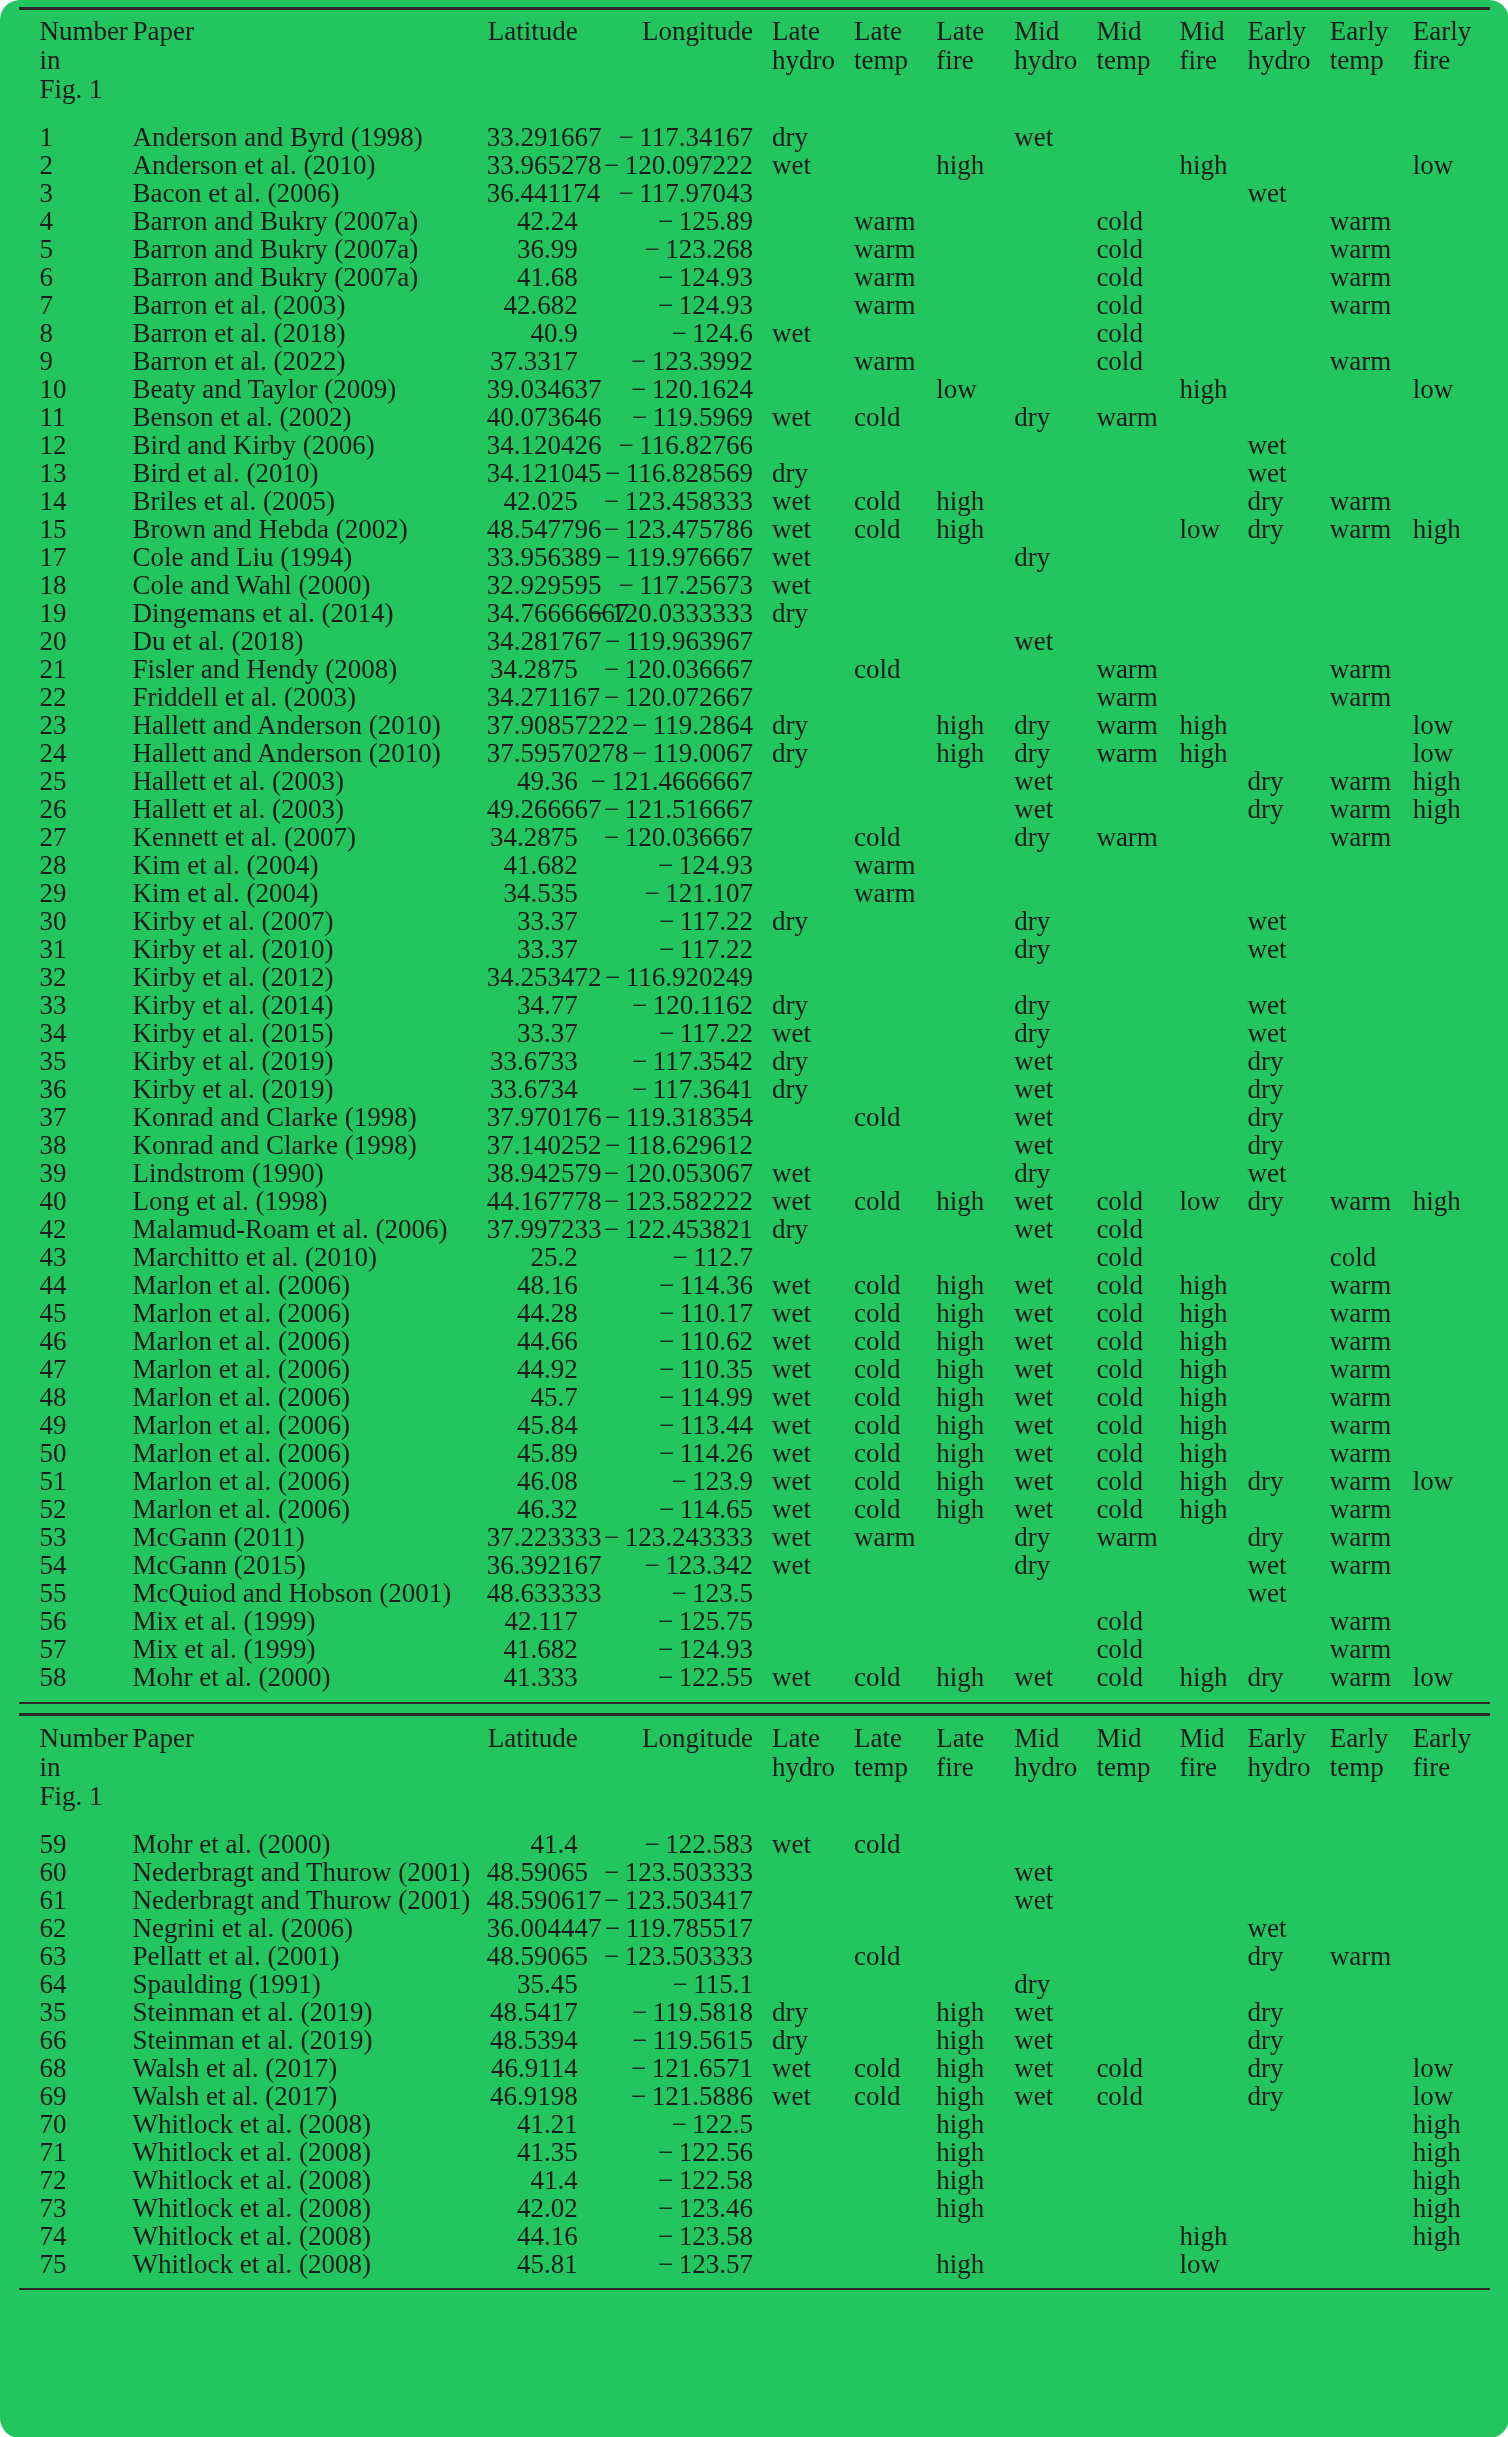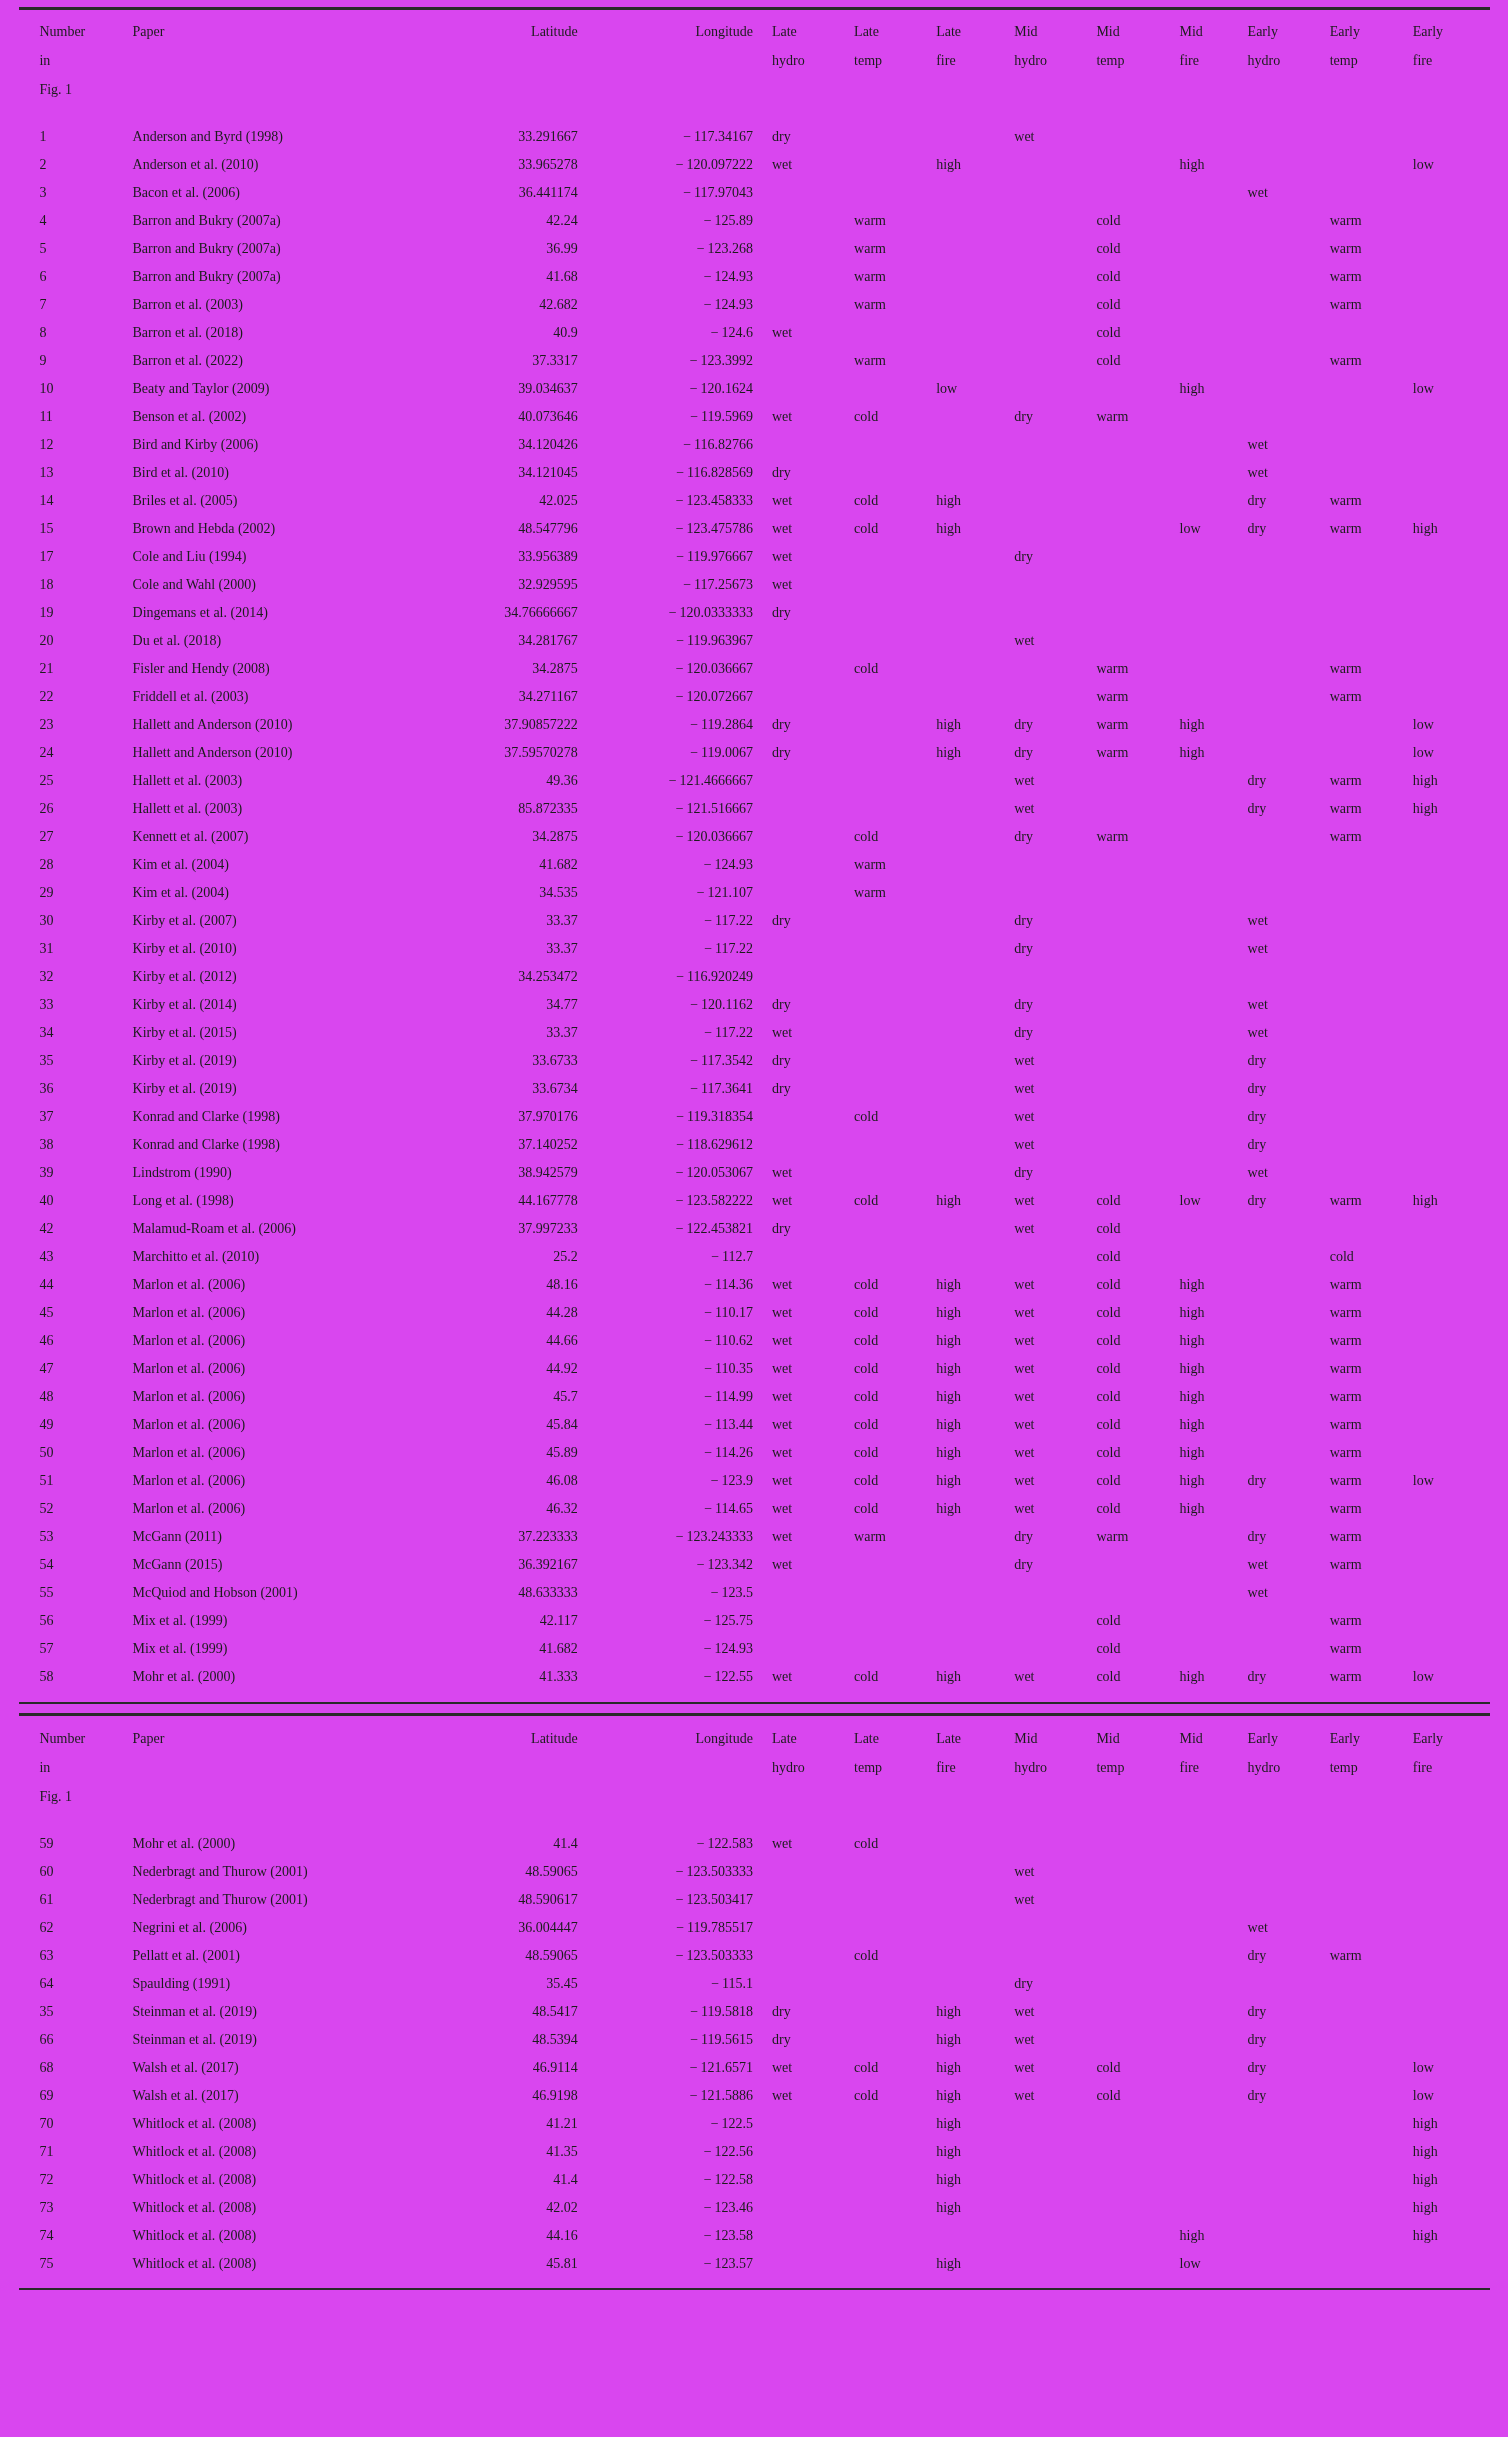--- a/index.html
+++ b/index.html
@@ -1,20 +1,21 @@
 <!DOCTYPE html>
 <html style="font-size:11.7px"><head>
 <meta charset="utf-8">
 <style>
   html,body{margin:0;padding:0;background:#fff;}
   .sheet{
     width:1509px;height:2438px;box-sizing:border-box;
-    padding:7.3px 19px 0 19px;background:#d946ef;color:#1c1c1c;
+    padding:7.3px 19px 0 19px;background:#22c55e;color:#1c1c1c;
     font-family:"Liberation Serif","DejaVu Serif",serif;
-    font-size:14px;
+    font-size:27px;
+    border-radius:20px;
   }
   .rule{height:2.9px;background:#2a2a2a;border:0;margin:0;}
   .rule.thin{height:2.2px;}
   section.part2 .rule.top{margin-top:9.5px;}
   table{border-collapse:collapse;table-layout:fixed;width:1471px;}
   col.w-num{width:93px}
   col.w-paper{width:374px}
   col.w-lat{width:91px}
   col.w-lon{width:175px}
   col.w-q1{width:82px}
@@ -472,21 +473,21 @@
             <td>wet</td>
             <td></td>
             <td></td>
             <td>dry</td>
             <td>warm</td>
             <td>high</td>
           </tr>
           <tr>
             <td>26</td>
             <td>Hallett et al. (2003)</td>
-            <td>85.872335</td>
+            <td>49.266667</td>
             <td>− 121.516667</td>
             <td></td>
             <td></td>
             <td></td>
             <td>wet</td>
             <td></td>
             <td></td>
             <td>dry</td>
             <td>warm</td>
             <td>high</td>

